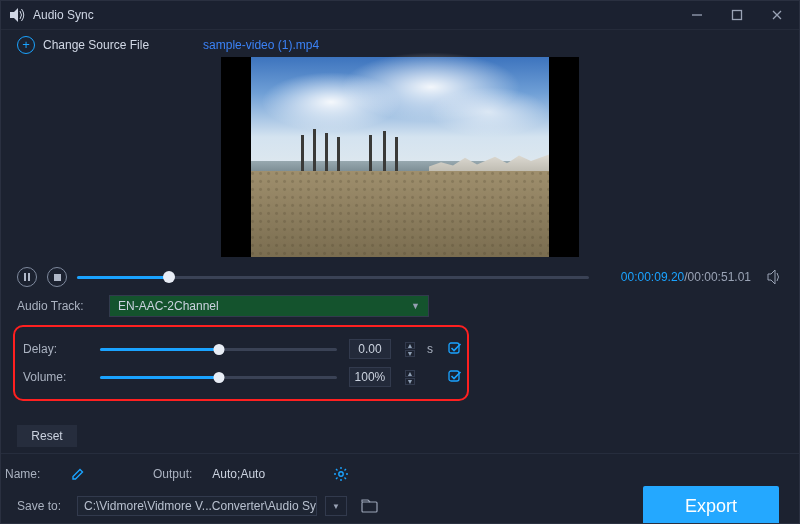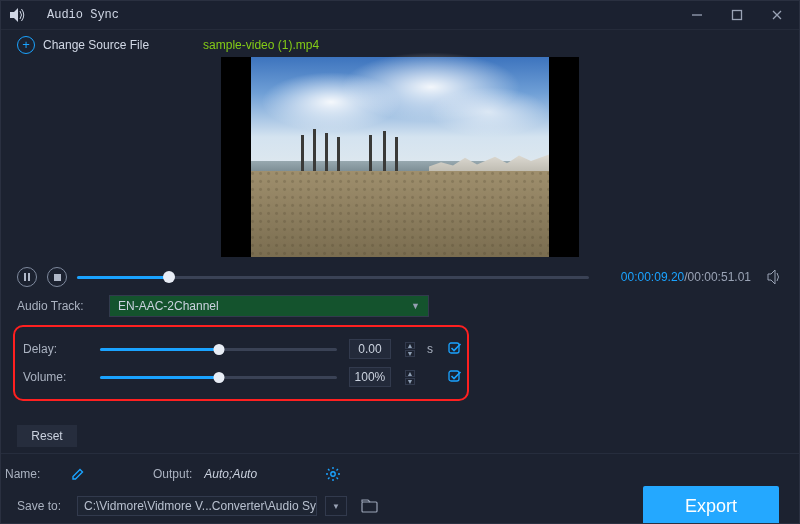--- a/index.html
+++ b/index.html
@@ -8,31 +8,31 @@
     background: #1c2230; color: #aab2c0;
     font-family: "Segoe UI", Arial, sans-serif;
     font-size: 12px; overflow: hidden;
     border: 1px solid #2a3040;
   }
   .titlebar {
     height: 28px; display: flex; align-items: center;
     padding: 0 6px; background: #1b2130;
   }
   .titlebar .app-icon { width: 20px; height: 20px; display:flex;align-items:center;justify-content:center; }
-  .titlebar .title { margin-left: 20px; color: #cfd6e4; font-size: 12px; font-family: Liberation Mono, monospace; }
+  .titlebar .title { margin-left: 6px; color: #cfd6e4; font-size: 12px; }
   .winbtns { margin-left: auto; display: flex; gap: 16px; padding-right: 4px;}
   .winbtn { width: 24px; height: 24px; display:flex;align-items:center;justify-content:center; color:#9aa3b5; }
 
   .toolbar {
     height: 30px; display:flex; align-items:center; gap:14px;
     padding: 0 16px; border-top:1px solid #252b3a;
   }
   .change-src { display:flex; align-items:center; gap:8px; color:#d2d9e6; cursor:pointer;}
   .plus-circle { width:18px;height:18px;border:1.5px solid #1aa3ff;border-radius:50%;display:flex;align-items:center;justify-content:center;color:#1aa3ff;font-size:13px;line-height:1;}
-  .file-name { color:#84cc16; margin-left: 40px;}
+  .file-name { color:#3b82f6; margin-left: 40px;}
   .meta { color:#9ea7b8; margin-left: 30px;}
 
   .preview-wrap { display:flex; justify-content:center; padding: 0px 0 4px; }
   .preview {
     width: 358px; height: 200px; background:#000; position:relative; margin-top:-2px;
     display:flex; align-items:center; justify-content:center;
   }
   .sky { position:absolute; left:30px; right:30px; top:0; bottom:0; }
   .sky-grad { position:absolute; inset:0;
     background: linear-gradient(to bottom, #3d74be 0%, #6f9fd6 18%, #d4e3f0 40%, #dce7ef 52%, #b9cdd9 56%, #a9986f 56%, #8a7a5a 100%);
@@ -91,21 +91,21 @@
   .link-ic { width:16px;height:16px;color:#1aa3ff;display:flex;align-items:center;justify-content:center;}
 
   .reset-btn { margin: 4px 0 6px 16px; width:60px;height:22px;background:#262d3d;border:none;color:#cbd2df;cursor:pointer;font-size:12px;}
 
   .footer { border-top:1px solid #262d3d; padding-top:8px;}
   .frow { display:flex; align-items:center; padding:4px 4px; gap:8px;}
   .frow .label2 { width:52px;}
   .fname { color:#cbd2df; }
   .pencil { color:#1aa3ff; margin-left:6px; cursor:pointer;}
   .out-label { margin-left:60px; color:#aab2c0;}
-  .out-val { color:#cbd2df; margin-left:4px;font-style:italic;}
+  .out-val { color:#cbd2df; margin-left:12px;}
   .gear-ic { color:#1aa3ff; margin-left:60px; cursor:pointer;}
   .pathbox { flex:0 0 240px; height:20px; border:1px solid #323a4d;background:#1e2533;display:flex;align-items:center;padding:0 6px;color:#b8c0cf;overflow:hidden;white-space:nowrap;}
   .drop-btn { width:22px;height:20px;border:1px solid #323a4d;display:flex;align-items:center;justify-content:center;cursor:pointer;font-size:8px;color:#9aa3b5;}
   .folder-ic { margin-left:6px;cursor:pointer;}
   .export-btn { margin-left:auto; width:136px; height:40px; background:#24a8ff; color:#fff; border:none; font-size:18px; cursor:pointer; border-radius:2px;}
   .export-row { display:flex; align-items:center; padding:0 20px 0 16px;}
   svg { display:block; }
 </style>
 </head>
 <body>

